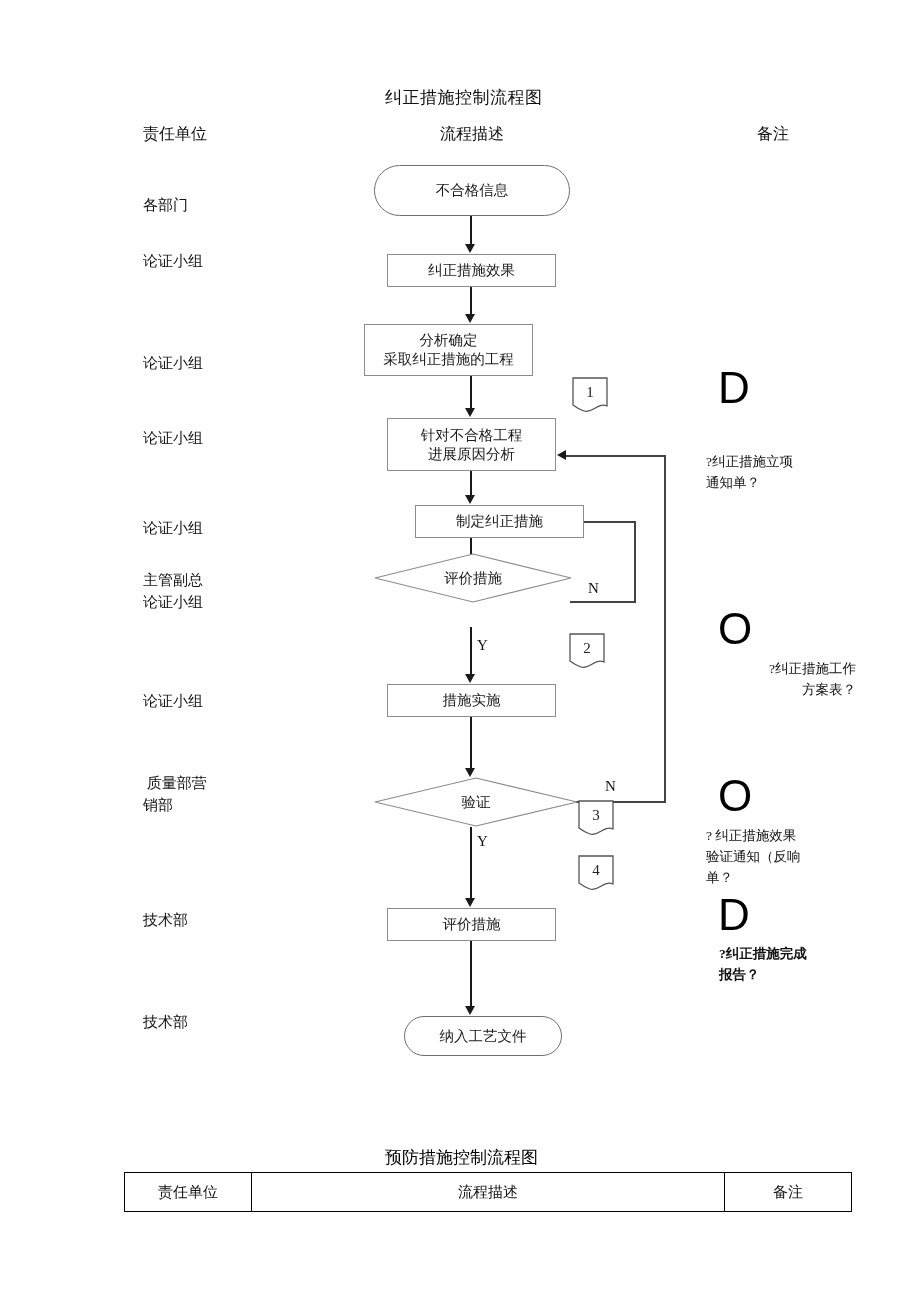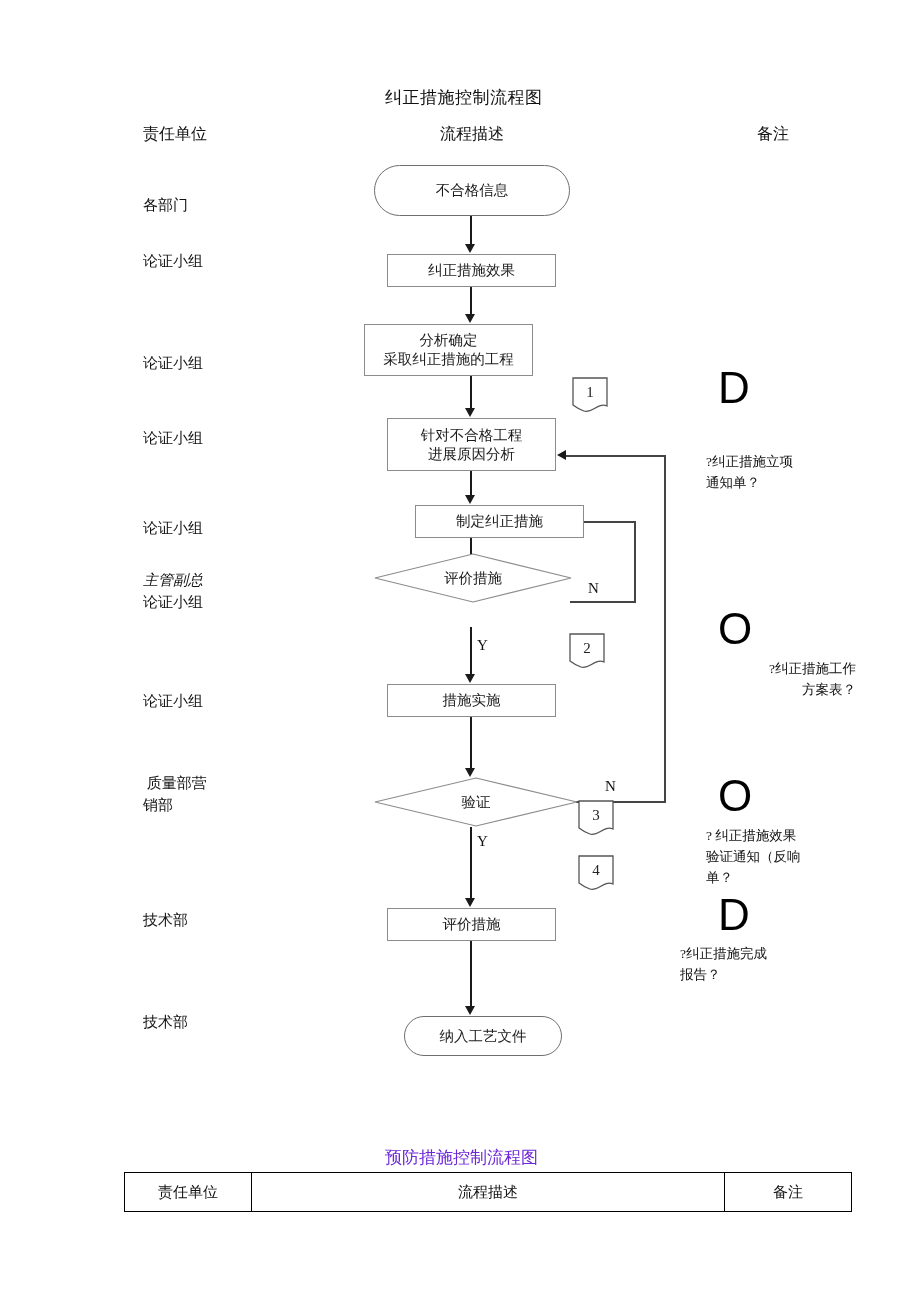--- a/index.html
+++ b/index.html
@@ -136,21 +136,21 @@
     line-height: 21px;
     white-space: pre-line;
     color: #111;
     width: 150px;
   }
 
   
   .sub-title {
     font-size: 17px;
     white-space: nowrap;
-    color: #6d28d9;
+    color: #000000;
     text-align: right;
   }
   table.flowtable {
     position: absolute;
     border-collapse: collapse;
     table-layout: fixed;
   }
   table.flowtable td {
     border: 1px solid #000;
     text-align: center;
@@ -170,21 +170,21 @@
   <div class="abs col-head" style="left:143px; top:124px;">责任单位</div>
   <div class="abs col-head" style="left:440px; top:124px;">流程描述</div>
   <div class="abs col-head" style="left:757px; top:124px;">备注</div>
 
   <div id="resp-layer">
       <div class="abs resp-label" style="left: 143px; top: 194px;">各部门</div>
       <div class="abs resp-label" style="left: 143px; top: 250px;">论证小组</div>
       <div class="abs resp-label" style="left: 143px; top: 352px;">论证小组</div>
       <div class="abs resp-label" style="left: 143px; top: 427px;">论证小组</div>
       <div class="abs resp-label" style="left: 143px; top: 517px;">论证小组</div>
-      <div class="abs resp-label" style="left: 143px; top: 569px; font-style: italic;">主管副总</div>
+      <div class="abs resp-label" style="left: 143px; top: 569px;">主管副总</div>
       <div class="abs resp-label" style="left: 143px; top: 591px;">论证小组</div>
       <div class="abs resp-label" style="left: 143px; top: 690px;">论证小组</div>
       <div class="abs resp-label" style="left: 143px; top: 772px;"> 质量部营</div>
       <div class="abs resp-label" style="left: 143px; top: 794px;">销部</div>
       <div class="abs resp-label" style="left: 143px; top: 909px;">技术部</div>
       <div class="abs resp-label" style="left: 143px; top: 1011px;">技术部</div>
     </div>
 
   <div id="connectors">
 
@@ -294,21 +294,21 @@
       <div class="remark-text" style="left: 706px; top: 426px; margin-top: 25px;">?纠正措施立项
 通知单？</div>
       <div class="remark-glyph" style="left: 718px; top: 607px;">O</div>
       <div class="remark-text" style="left: 706px; top: 658px; text-align: right;">?纠正措施工作
 方案表？</div>
       <div class="remark-glyph" style="left: 718px; top: 774px;">O</div>
       <div class="remark-text" style="left: 706px; top: 825px;">? 纠正措施效果
 验证通知（反响
 单？</div>
       <div class="remark-glyph" style="left: 718px; top: 893px;">D</div>
-      <div class="remark-text" style="left: 680px; top: 943px;">?纠正措施完成
+      <div class="remark-text" style="left: 719px; top: 943px; font-weight: bold;">?纠正措施完成
 报告？</div>
     </div>
 
   <div class="abs sub-title" id="sub-title" style="left: 385px; top: 1146px;">预防措施控制流程图</div>
   <table class="flowtable" id="bottom-table" style="left: 124px; top: 1172px;">
     <tbody>
       <tr id="bottom-table-row">
           <td style="width: 124px;">责任单位</td>
           <td style="width: 470px;">流程描述</td>
           <td style="width: 124px;">备注</td>

